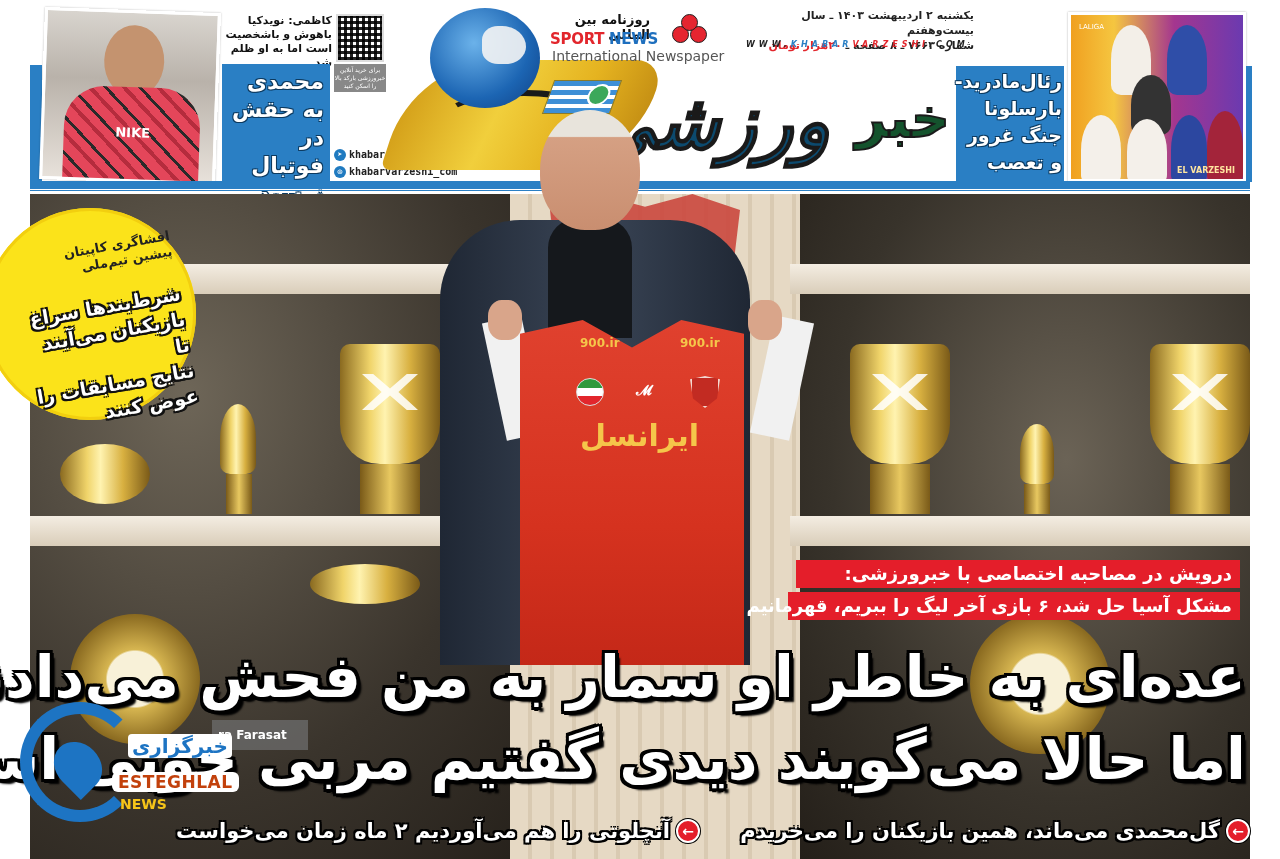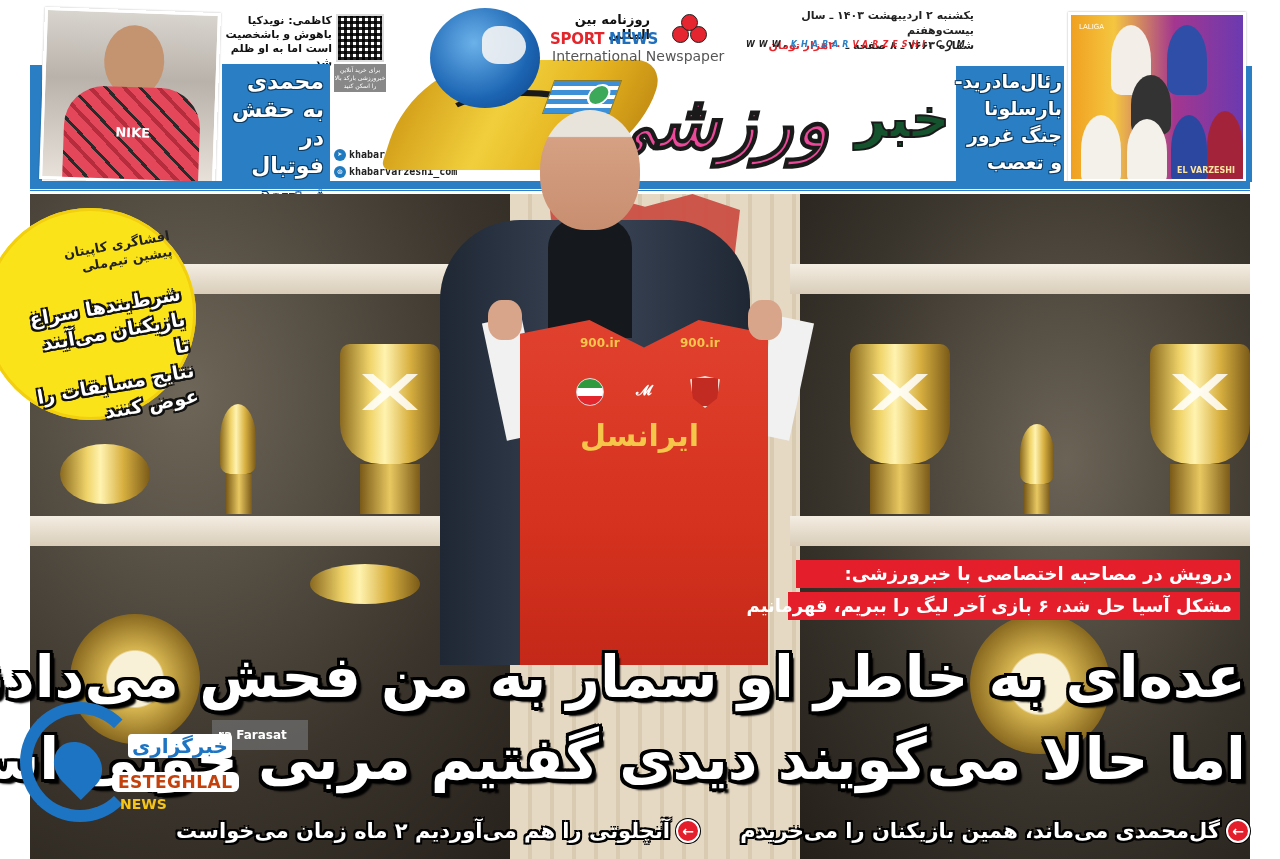--- a/index.html
+++ b/index.html
@@ -51,21 +51,21 @@
   .flag-block .ball { position: absolute; right: 6px; top: 3px; width: 22px; height: 22px; border-radius: 50%; background: #3ca85a; border: 2px solid #fff; }
 
   .intl-fa { position: absolute; left: 546px; top: 12px; width: 104px; text-align: right; font-size: 13px; font-weight: bold; color: #111; }
   .sport-news { position: absolute; left: 550px; top: 30px; font-size: 15px; font-weight: bold; letter-spacing: -0.3px; }
   .sport-news .s1 { color: #e2262c; }
   .sport-news .s2 { color: #1e6fbe; }
   .intl-en { position: absolute; left: 552px; top: 48px; font-size: 14px; color: #555; }
 
   
   .logo-wrap { position: absolute; left: 560px; top: 60px; width: 390px; height: 110px; }
-  .logo-red { position: absolute; right: 120px; top: 20px; font-size: 76px; line-height: 84px; font-weight: bold; color: #ec4899;
+  .logo-red { position: absolute; right: 120px; top: 20px; font-size: 76px; line-height: 84px; font-weight: bold; color: #0c4a6e;
     -webkit-text-stroke: 2px #1a1a1a; font-style: italic; letter-spacing: -6px; }
   .logo-blue { position: absolute; right: 0; top: 14px; font-size: 54px; line-height: 90px; font-weight: bold; color: #14532d;
     -webkit-text-stroke: 2px #1a1a1a; }
   .logo-dots { position: absolute; left: 672px; top: 20px; width: 40px; height: 26px; }
   .logo-dots span { position: absolute; width: 17px; height: 17px; border-radius: 50%; background: #e52530; border: 1px solid #222; }
 
   .issue-info { position: absolute; left: 742px; top: 8px; width: 232px; text-align: right; font-size: 11px; line-height: 15px; font-weight: bold; color: #222; }
   .issue-info .price { color: #e2262c; }
   .website { position: absolute; left: 746px; top: 40px; font-size: 8px; letter-spacing: 4px; font-weight: bold; color: #222; font-style: italic; }
   .website .k { color: #2a7fc4; }
@@ -98,21 +98,21 @@
   .hero .trophy-base { position: absolute; background: linear-gradient(90deg,#7a5a18,#e8c860,#7a5a18); }
 
   .crest { position: absolute; left: 520px; top: 0; width: 190px; height: 160px;
     background: #c9433a; clip-path: polygon(0 10%,25% 0,50% 8%,75% 0,100% 10%,95% 60%,50% 100%,5% 60%); opacity: .88; }
   .crest-inner { position: absolute; left: 568px; top: 36px; width: 100px; height: 80px; border: 3px solid #f5d8d0; border-radius: 6px; opacity: .8; }
 
   .man { position: absolute; left: 430px; top: 110px; width: 330px; height: 555px; }
   .man .head { position: absolute; left: 110px; top: 0; width: 100px; height: 120px; border-radius: 50% 50% 45% 45%; background: linear-gradient(180deg,#e8e4dc 0%,#e8e4dc 22%,#d5a083 23%,#c98e70 100%); }
   .man .jacket { position: absolute; left: 10px; top: 110px; width: 310px; height: 445px; border-radius: 80px 80px 0 0; background: linear-gradient(90deg,#1f2734 0%,#3a4556 50%,#1f2734 100%); }
   .man .turtleneck { position: absolute; left: 118px; top: 108px; width: 84px; height: 120px; background: #15181c; border-radius: 30px 30px 0 0; }
-  .jersey { position: absolute; left: 520px; top: 320px; width: 248px; height: 345px; background: linear-gradient(180deg,#e0412e 0%,#d5321f 60%,#c42818 100%);
+  .jersey { position: absolute; left: 520px; top: 320px; width: 224px; height: 345px; background: linear-gradient(180deg,#e0412e 0%,#d5321f 60%,#c42818 100%);
     clip-path: polygon(0 4%,28% 0,50% 8%,72% 0,100% 4%,100% 100%,0 100%); }
   .jersey-sleeve-l { position: absolute; left: 494px; top: 318px; width: 40px; height: 120px; background: #f1f1f1; transform: rotate(-12deg); }
   .jersey-sleeve-r { position: absolute; left: 762px; top: 318px; width: 40px; height: 120px; background: #f1f1f1; transform: rotate(12deg); }
   .jersey .sponsor { position: absolute; top: 16px; font-size: 12px; font-weight: bold; color: #f5c64a; font-family: "DejaVu Sans", sans-serif; }
   .jersey .flag { position: absolute; left: 56px; top: 58px; width: 28px; height: 28px; border-radius: 50%;
     background: linear-gradient(180deg,#2f9a3d 0 33%,#fff 33% 66%,#e2262c 66%); border: 1px solid #ddd; }
   .jersey .badge { position: absolute; left: 170px; top: 56px; width: 30px; height: 32px; background: #c22b22; border: 2px solid #f5d8d0; clip-path: polygon(0 10%,50% 0,100% 10%,90% 70%,50% 100%,10% 70%); }
   .jersey .brand { position: absolute; left: 116px; top: 62px; color: #fff; font-size: 14px; font-weight: bold; }
   .jersey .front-text { position: absolute; left: 60px; top: 98px; font-size: 30px; font-weight: bold; color: #f5c64a; }
   .hands-l { position: absolute; left: 488px; top: 300px; width: 34px; height: 40px; border-radius: 40%; background: #d9a58a; }

